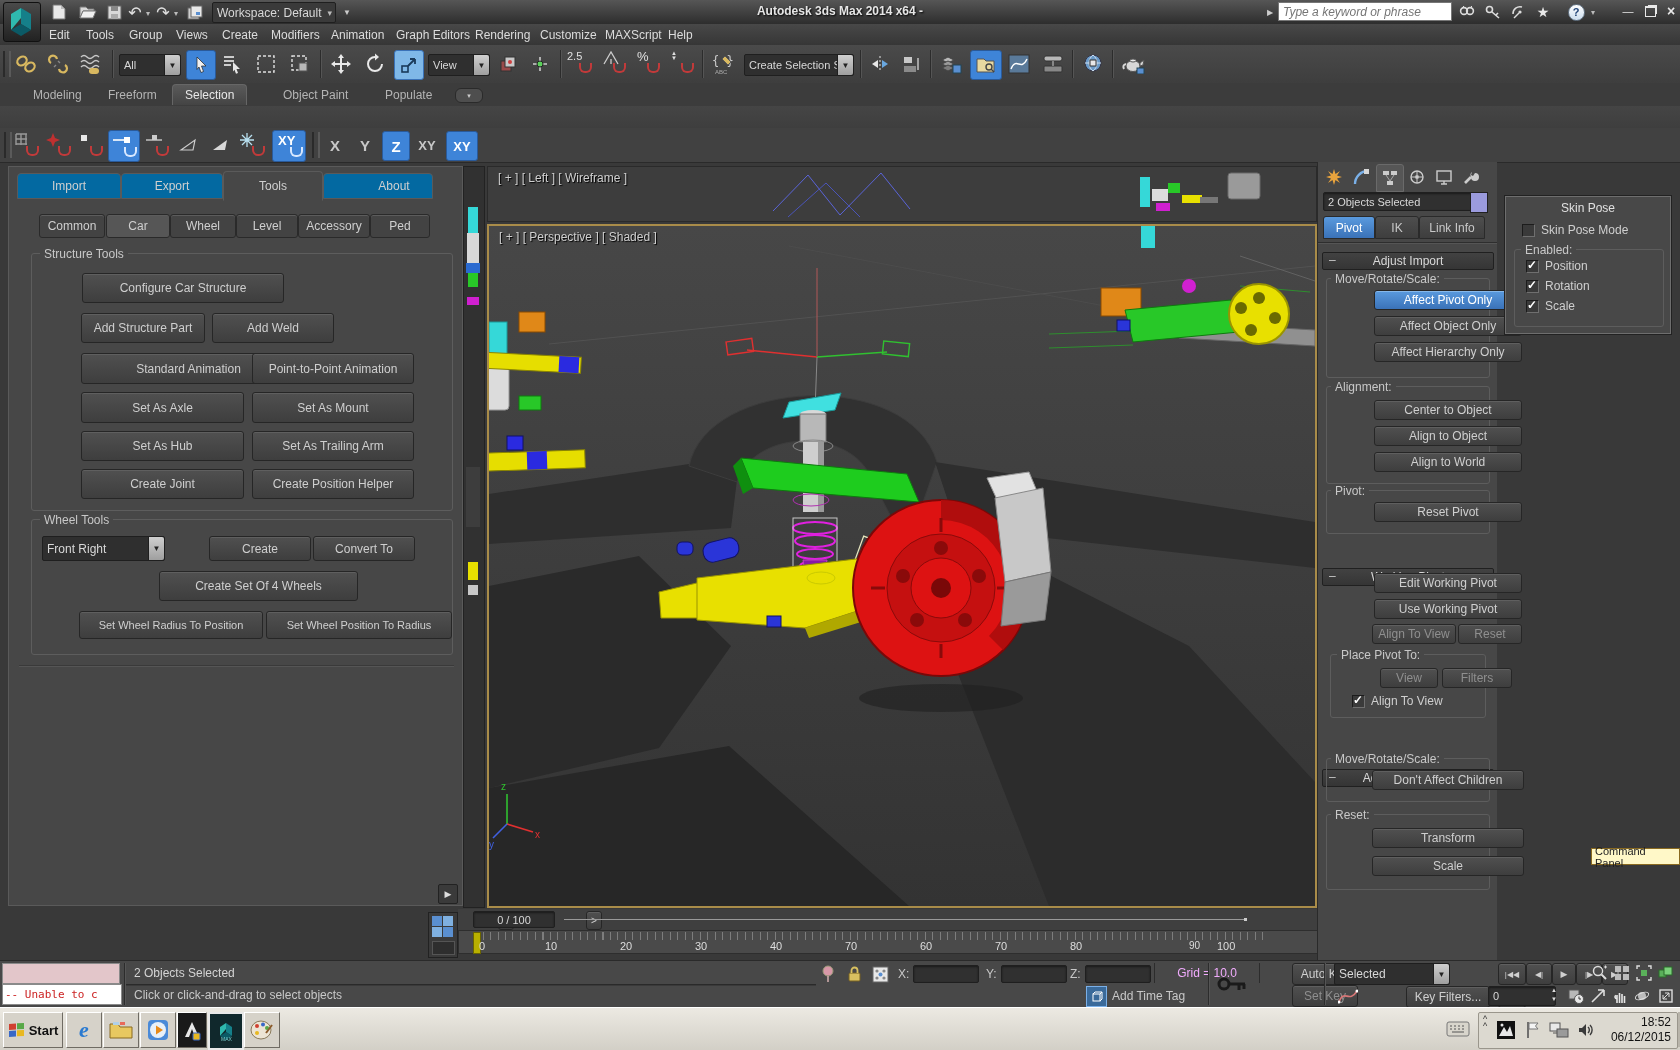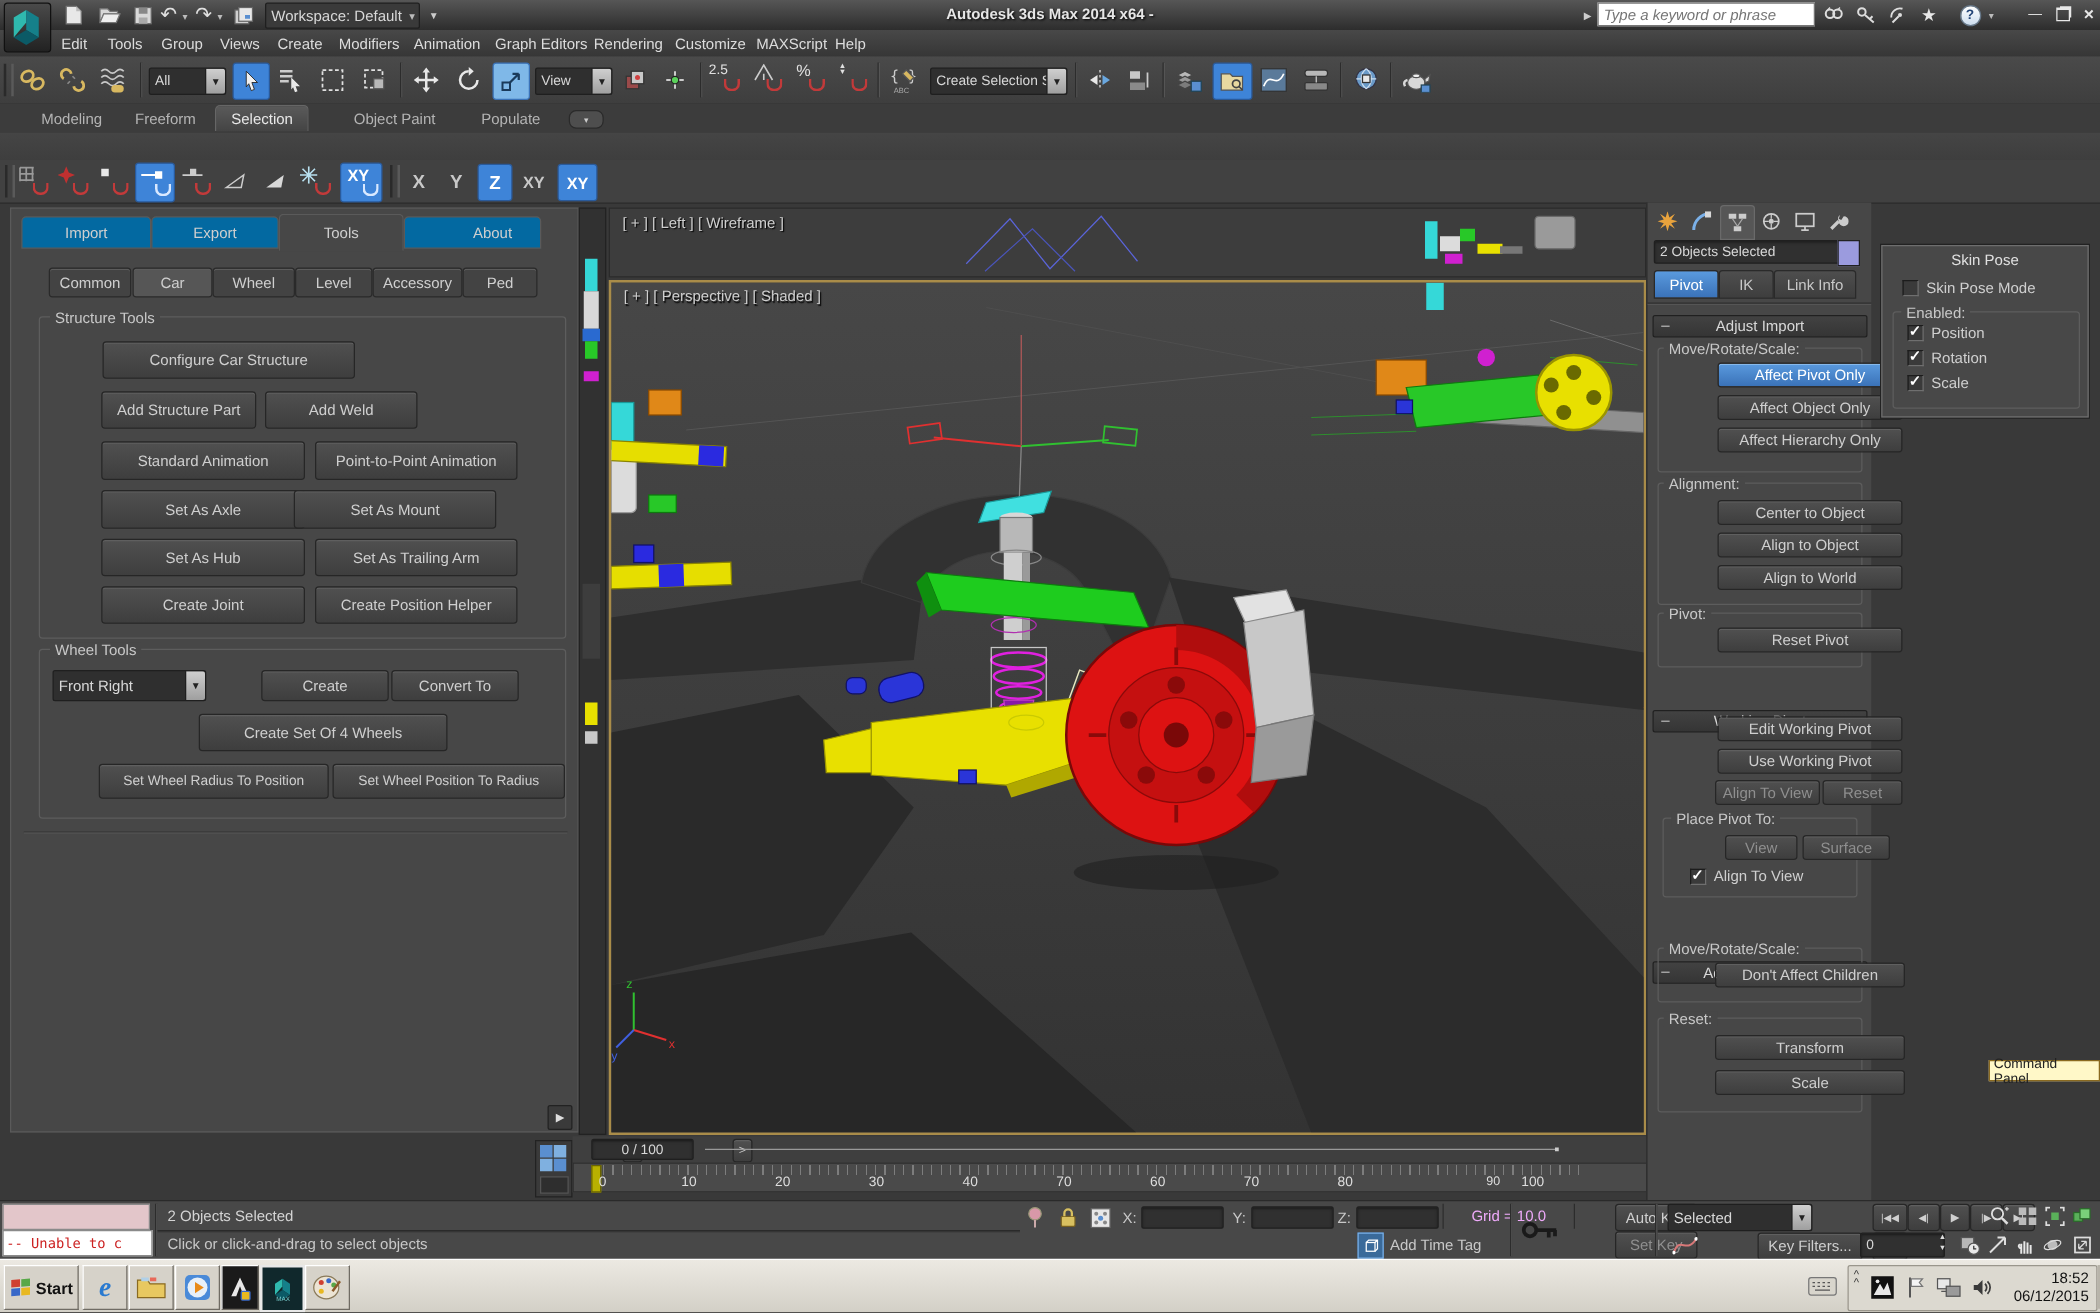--- a/index.html
+++ b/index.html
@@ -442,24 +442,24 @@
     <div class="a stab" style="left:361px;top:47px;width:58px;height:22px;">
         <span>Ped</span>
       </div>
 
     <div class="a gb" style="left:22px;top:86px;width:420px;height:256px;">
       <span class="gl" style="left:8px;top:-6px;">Structure Tools</span>
     </div>
     <div class="a btn" style="left:33px;top:106px;width:200px;height:28px;">Configure Car Structure</div>
     <div class="a btn" style="left:32px;top:146px;width:122px;height:28px;">Add Structure Part</div>
     <div class="a btn" style="left:163px;top:146px;width:120px;height:28px;">Add Weld</div>
-    <div class="a btn" style="left:32px;top:186px;width:161px;height:29px;">Standard Animation</div>
+    <div class="a btn" style="left:32px;top:186px;width:161px;height:29px;padding-left:26px;">Standard Animation</div>
     <div class="a btn" style="left:203px;top:186px;width:160px;height:29px;">Point-to-Point Animation</div>
     <div class="a btn" style="left:32px;top:225px;width:161px;height:29px;">Set As Axle</div>
-    <div class="a btn" style="left:186px;top:225px;width:160px;height:29px;">Set As Mount</div>
+    <div class="a btn" style="left:203px;top:225px;width:160px;height:29px;">Set As Mount</div>
     <div class="a btn" style="left:32px;top:264px;width:161px;height:28px;">Set As Hub</div>
     <div class="a btn" style="left:203px;top:264px;width:160px;height:28px;">Set As Trailing Arm</div>
     <div class="a btn" style="left:32px;top:302px;width:161px;height:28px;">Create Joint</div>
     <div class="a btn" style="left:203px;top:302px;width:160px;height:28px;">Create Position Helper</div>
 
     <div class="a gb" style="left:22px;top:352px;width:420px;height:134px;">
       <span class="gl" style="left:8px;top:-6px;">Wheel Tools</span>
     </div>
     <div class="a dd" style="left:33px;top:369px;width:121px;height:23px;">
       <span class="lbl" style="font-size:12px;">Front Right</span>
@@ -756,21 +756,21 @@
       <span>Working Pivot</span>
     </div>
     <div class="a btn" style="left:16px;top:411px;width:146px;height:18px;">Edit Working Pivot</div>
     <div class="a btn" style="left:16px;top:437px;width:146px;height:18px;">Use Working Pivot</div>
     <div class="a btn dim" style="left:14px;top:462px;width:82px;height:18px;">Align To View</div>
     <div class="a btn dim" style="left:100px;top:462px;width:62px;height:18px;">Reset</div>
     <div class="a gb" style="left:12px;top:492px;width:154px;height:62px;">
       <span class="gl" style="left:6px;top:-6px;">Place Pivot To:</span>
     </div>
     <div class="a btn dim" style="left:22px;top:506px;width:56px;height:18px;">View</div>
-    <div class="a btn dim" style="left:84px;top:506px;width:68px;height:18px;">Surface</div>
+    <div class="a btn dim" style="left:84px;top:506px;width:68px;height:18px;">Filters</div>
     <div class="a" style="left:34px;top:532px;display:flex;align-items:center;">
       <span class="cb on"></span>
       <span class="cblabel">Align To View</span>
     </div>
 
     <div class="a rh" style="left:4px;top:571px;width:170px;height:16px;">
       <span class="minus">–</span>
       <span>Adjust Transform</span>
     </div>
     <div class="a gb" style="left:8px;top:596px;width:162px;height:42px;">

